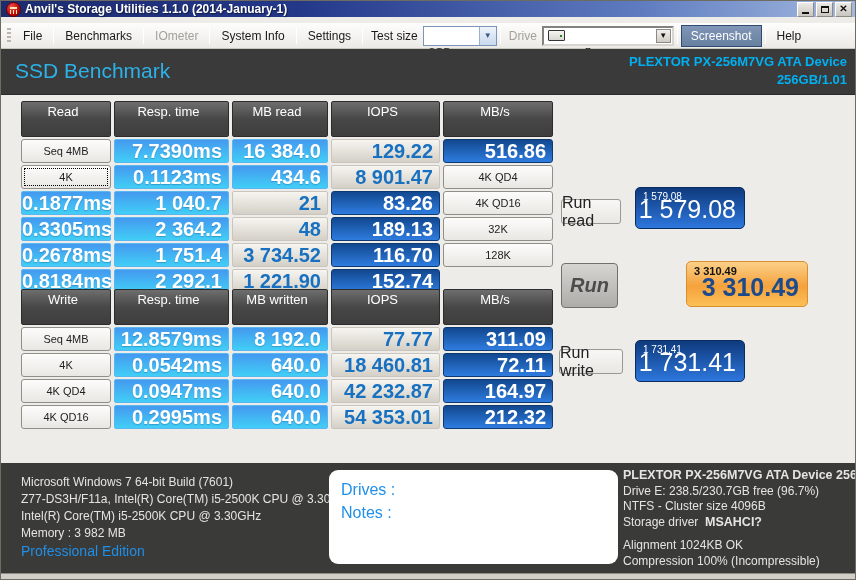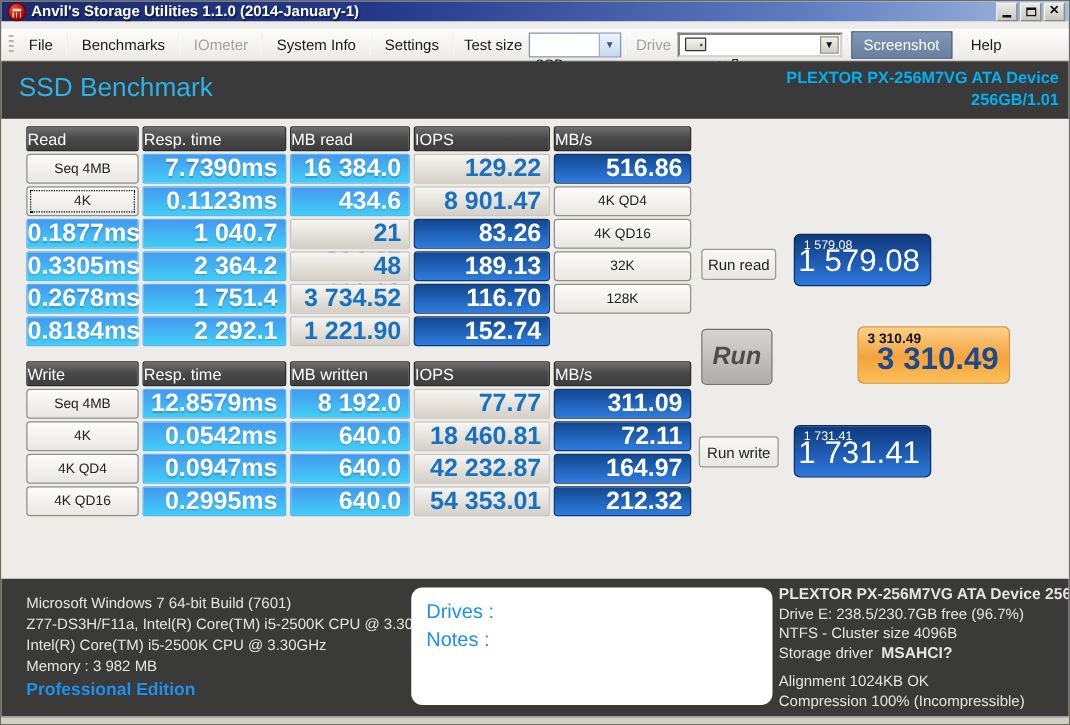--- a/index.html
+++ b/index.html
@@ -61,57 +61,57 @@
     border-bottom:1px solid #2a2a2a; }
   .banner-title { position:absolute; left:14px; top:10px; font-size:21px; color:#2cb2e8; }
   .banner-dev { position:absolute; right:8px; top:4px; text-align:right; color:#00b0f0;
     font-size:13px; font-weight:bold; line-height:18px; }
 
   
   .main { position:absolute; top:94px; left:0; width:100%; height:368px; background:#eeece8; }
 
   .bench-grid { position:absolute; display:grid;
     grid-template-columns:90px 115px 96px 109px 110px; column-gap:3px; row-gap:2px; }
-  .hdr { height:20px; line-height:20px; background:linear-gradient(180deg,#6e6e6e,#474747 50%,#3e3e3e);
+  .hdr { height:36px; line-height:20px; background:linear-gradient(180deg,#6e6e6e,#474747 50%,#3e3e3e);
     border:1px solid #2c2c2c; border-radius:2px; color:#fff; font-size:13px;
-    text-align:left; padding-right:6px; }
+    text-align:center; padding-right:6px; }
   .cell { height:24px; line-height:22px; font-size:20px; font-weight:bold; text-align:right;
     padding-right:6px; border-radius:2px; }
   .lblbtn { height:24px; background:linear-gradient(180deg,#fcfcfb,#e9e7e2);
     border:1px solid #908e88; border-radius:3px; font-size:11px; font-weight:normal;
     color:#222; display:flex; align-items:center; justify-content:center; }
   .lblbtn.focused { outline:1px dotted #000; outline-offset:-4px; }
   .c-blue { background:linear-gradient(180deg,#4499ef,#41cef6); color:#fff;
     border:1px solid #58b6f0; text-shadow:0 1px 1px rgba(0,40,90,.25); }
   .c-iops { background:linear-gradient(180deg,#f7f5f1,#d4d0c7); color:#1871c0;
     border:1px solid #c9c5bc; }
   .c-mbs { background:linear-gradient(180deg,#12488f,#2e7cdf); color:#fff;
     border:1px solid #0e3a74; border-radius:3px; }
 
   .btn { position:absolute; background:linear-gradient(180deg,#f8f7f5,#e9e7e3);
-    border:1px solid #9a9892; border-radius:3px; font-size:12px; color:#222;
+    border:1px solid #9a9892; border-radius:3px; font-size:16px; color:#222;
     display:flex; align-items:center; justify-content:center; }
   .btn-run { background:linear-gradient(180deg,#d7d5d1,#aeaca8); border:1px solid #72706c;
     border-radius:4px; color:#4c4c4a; font-weight:bold; font-size:20px; }
 
   .scorebox { position:absolute; border-radius:5px; }
   .sb-blue { background:linear-gradient(180deg,#0f3a7d,#2d77dd); border:1px solid #0a2d61; }
   .sb-small { position:absolute; left:7px; top:3px; font-size:10px; color:#fff; }
   .sb-big { position:absolute; right:8px; bottom:4px; font-size:25px; color:#fff; }
   .sb-orange { background:linear-gradient(180deg,#fbd089,#f5a23c 55%,#fcc058);
     border:1px solid #d98f2e; }
   .sb-orange .sb-small { color:#111; font-weight:bold; font-size:11px; }
   .sb-orange .sb-big { color:#1c4a8c; font-weight:bold; }
 
   
   .footer { position:absolute; top:462px; left:0; width:100%; height:110px; background:#3a3a38;
     color:#e6e4e0; }
   .sysinfo { position:absolute; left:20px; top:11px; font-size:12px; line-height:17px;
     white-space:nowrap; }
-  .edition { position:absolute; left:20px; top:80px; font-size:14px; font-weight:bold;
+  .edition { position:absolute; left:20px; top:80px; font-size:14px; font-weight:normal;
     color:#1f8fe8; }
   .notesbox { position:absolute; left:328px; top:7px; width:289px; height:94px;
     background:#fff; border-radius:9px; padding:8px 12px; }
   .notesbox div { font-size:16px; color:#1f8fe8; line-height:23px; }
   .devinfo { position:absolute; left:622px; top:5px; width:232px; font-size:12px;
     line-height:15.5px; white-space:nowrap; overflow:hidden; }
   .devinfo .b { font-weight:bold; font-size:12.5px; }
   .devinfo .gap { height:8px; }
 
   .bottomstrip { position:absolute; top:572px; left:0; width:100%; height:8px;

